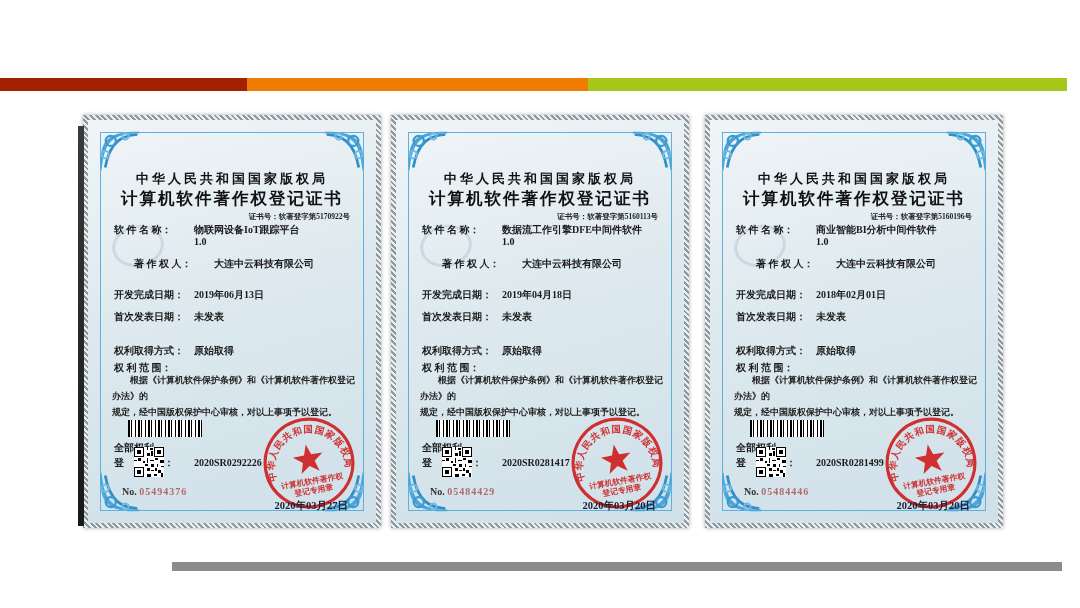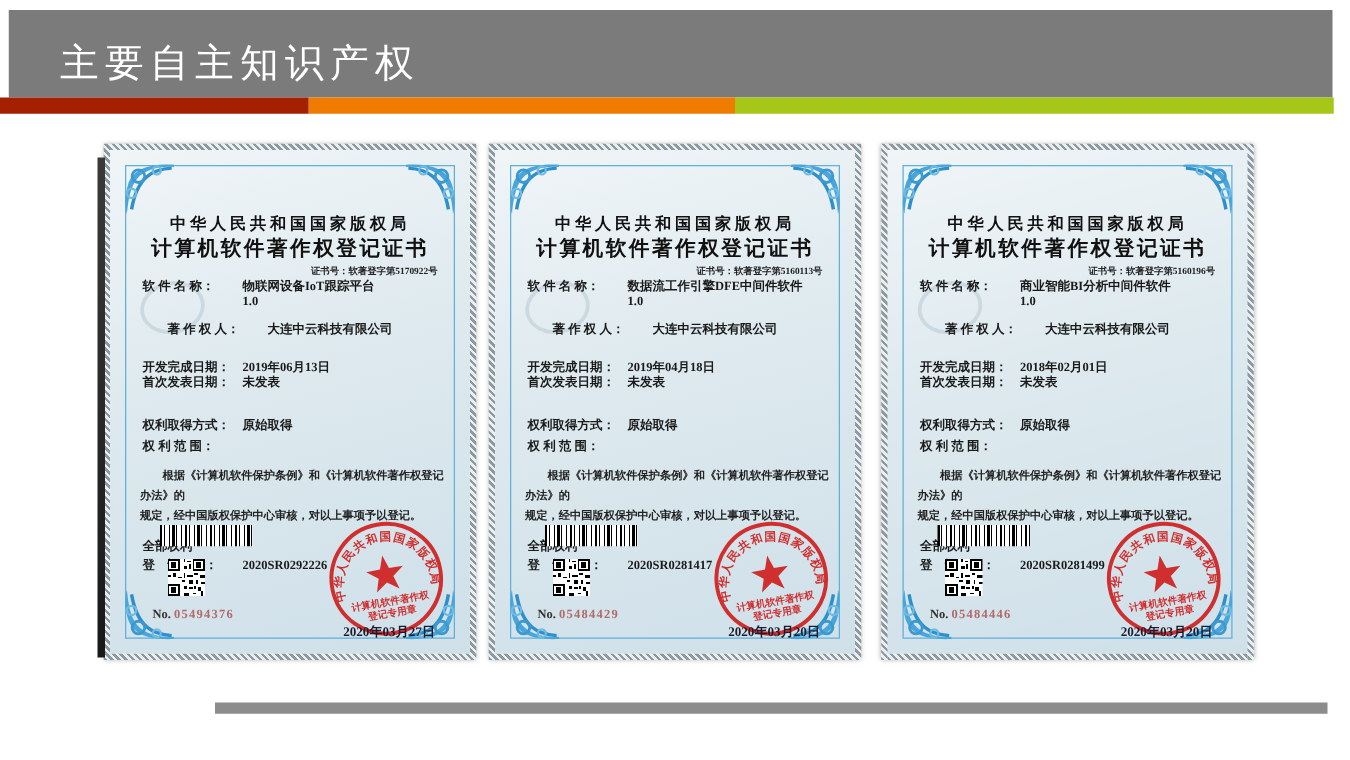--- a/index.html
+++ b/index.html
@@ -42,21 +42,21 @@
   .cert-title { position:absolute; top:68px; left:0; right:0; text-align:center;
     font-size:16.5px; font-weight:700; letter-spacing:2px; color:#111; }
   .certno { position:absolute; top:92px; right:26px; font-size:7.5px; color:#222; font-weight:600;padding-left:32px; }
 
   .fields { position:absolute; top:104px; left:26px; right:16px; font-size:10px; font-weight:700; }
   .frow { display:flex; line-height:12px; }
   .flabel { flex:0 0 80px; white-space:pre; }
   .fval { flex:1; }
   .row-name   { margin-bottom:12px; height:22px; }
   .row-owner  { margin-bottom:19px;margin-left:20px; }
-  .row-dev    { margin-bottom:0; }
+  .row-dev    { margin-bottom:10px; }
   .row-pub    { margin-bottom:22px; }
   .row-acq    { margin-bottom:5px; }
   .row-scope  { margin-bottom:3px;flex-direction:column; }
   .ver { display:block; }
 
   .statement { position:absolute; top:252px; left:24px; right:18px;
     font-size:9px; font-weight:600; line-height:16px; color:#222; }
   .statement .s1 { text-indent:18px; }
 
   .barcode { position:absolute; top:300px; left:40px; width:74px; height:17px;
@@ -80,23 +80,20 @@
   .logo-cn { position:absolute; left:62px; top:6px; font-size:24px; font-weight:700;
     letter-spacing:5px; color:#8a8a8a; }
   .logo-en { position:absolute; left:66px; top:36px; font-size:11px; font-weight:700;
     letter-spacing:6px; color:#4d5a66; }
 </style>
 </head>
 <body>
 
 <div class="slide">
 
-  <div class="header-bar">
-    <div class="slide-title">主要自主知识产权</div>
-  </div>
   <div class="stripe red" style="background:#a32000;"></div>
   <div class="stripe orange" style="background:#ef7c00;"></div>
   <div class="stripe green" style="background:#a6c718;"></div>
 
   <div class="certs">
   <div class="cert">
     <div class="blue-frame"></div>
     <div class="emboss"></div>
 
     <svg class="flourish tl" viewBox="0 0 48 48">

